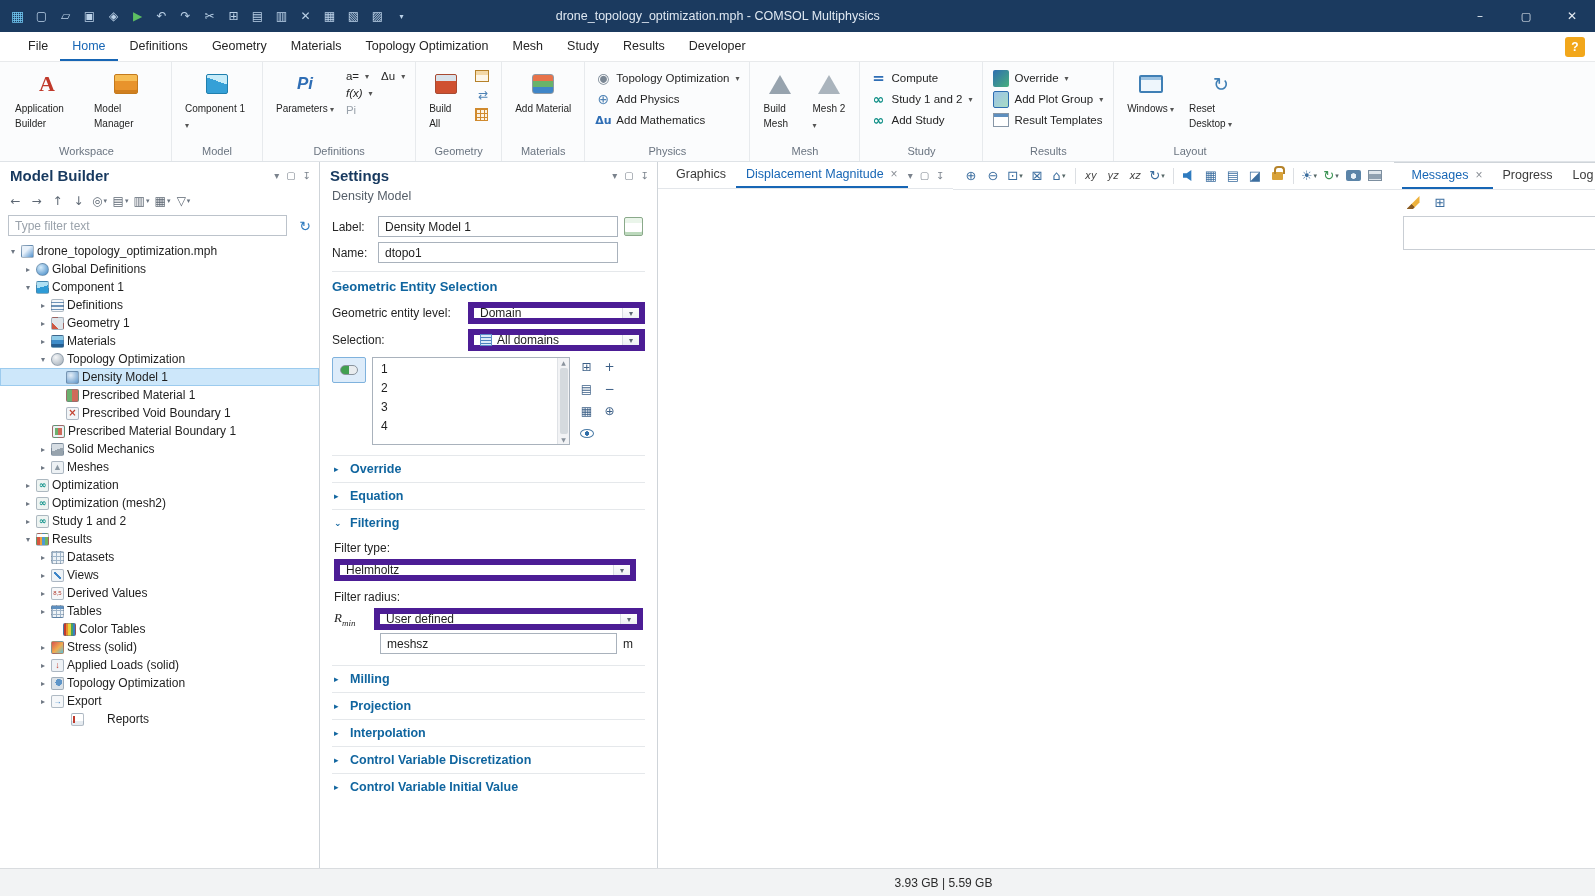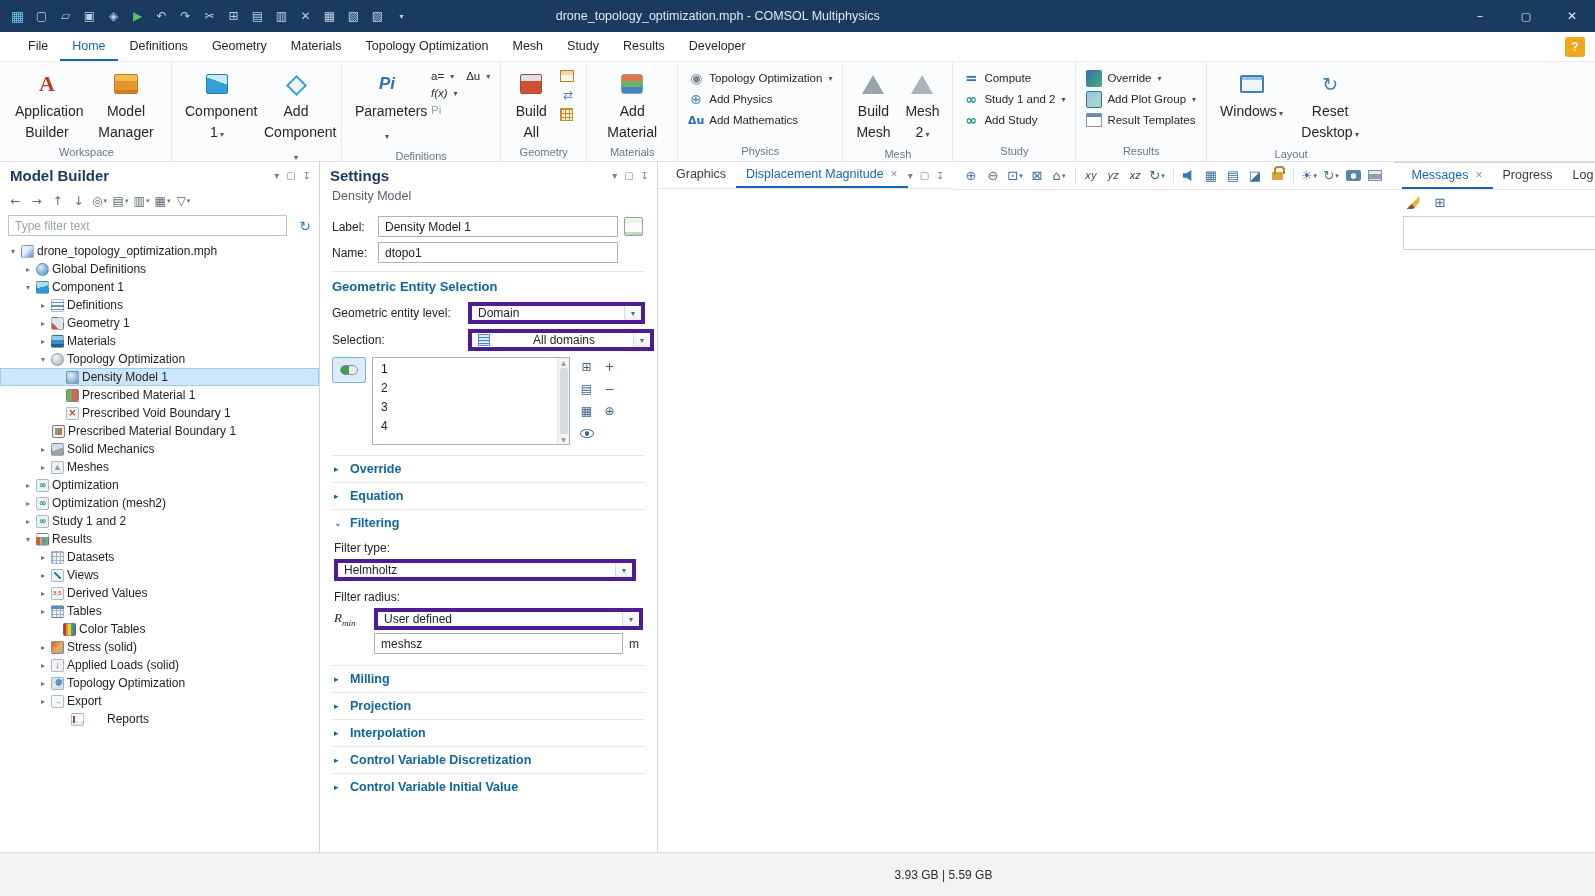--- a/index.html
+++ b/index.html
@@ -29,21 +29,21 @@
               background:#f2a71b; color:#fff; display:flex; align-items:center; justify-content:center; font-weight:bold; }
   .help-btn::after { content:'?'; }
 
   
   .ribbon { height:100px; background:#fbfcfd; border-bottom:1px solid #dfe3e7; display:flex; padding:0 2px; flex:none; }
   .rgroup { display:flex; flex-direction:column; border-right:1px solid #e7eaed; padding:4px 7px 1px; }
   .rrow { flex:1; display:flex; align-items:stretch; gap:3px; }
   .glabel { text-align:center; font-size:11px; color:#6a7480; padding:2px 0 3px; }
   .bigbtn { display:flex; flex-direction:column; align-items:center; padding:3px 6px 1px; border-radius:3px; }
   .bicon { height:30px; display:flex; align-items:center; justify-content:center; margin-bottom:2px; }
-  .blabel { font-size:14px; line-height:21px; text-align:center; color:#252525; max-width:64px; }
+  .blabel { font-size:10px; line-height:15px; text-align:left; color:#252525; max-width:64px; }
   .blabel.narrow { max-width:34px; }
   .bigbtn.drop .blabel::after { content:' ▾'; font-size:8px; color:#555; }
   .smallcol { display:flex; flex-direction:column; justify-content:flex-start; gap:3px; padding-top:3px; }
   .smallrow { display:flex; gap:6px; }
   .smallbtn { display:flex; align-items:center; gap:5px; font-size:11.5px; padding:1px 3px; border-radius:2px; white-space:nowrap; color:#252525; }
   .smallbtn.drop::after { content:'▾'; font-size:8px; color:#555; margin-left:1px; }
   .smallbtn.disabled { color:#9aa2ab; }
   .sicon { width:16px; height:16px; display:flex; align-items:center; justify-content:center; flex:none;
            font-family:"DejaVu Sans",sans-serif; }
 
@@ -142,21 +142,21 @@
   .flabel.w40 { width:40px; flex:none; }
   .flabel.w130 { width:130px; flex:none; }
   input.tf { height:21px; border:1px solid #a9b2bc; padding:0 6px; font-size:12px; font-family:inherit; color:#222; background:#fff; }
   .tf.w240 { width:240px; }
   .label-extra { width:19px; height:19px; border:1px solid #8aa98a; border-radius:2px; background:linear-gradient(180deg,#eaf5ea 0 5px,#fff 5px);
                  box-shadow:inset 0 -3px 0 #bcd9bc; flex:none; }
   .sect-title { border-top:1px solid #e5e8eb; margin-top:8px; padding:7px 0 3px; color:#10659f; font-weight:bold; font-size:13px; }
   .csec { border-top:1px solid #e5e8eb; padding:6px 2px; display:flex; align-items:center; gap:7px; color:#10659f; font-weight:bold; font-size:12.5px; }
   .cchev { font-family:"DejaVu Sans",sans-serif; font-size:9px; width:9px; color:#10659f; }
   .cchev.closed::after { content:'▸'; } .cchev.open::after { content:'⌄'; }
-  .combo { height:22px; border:4px solid #4c1d95; background:#fff; display:flex; align-items:center; padding-left:6px; flex:1;gap:38px; }
+  .combo { height:22px; border:6px solid #4c1d95; background:#fff; display:flex; align-items:center; padding-left:6px; flex:1; }
   .combo .ctext { flex:1; white-space:nowrap; overflow:hidden; }
   .combo .carr { width:17px; height:100%; display:flex; align-items:center; justify-content:center; color:#5d6773; font-size:8px;
                  font-family:"DejaVu Sans",sans-serif; background:linear-gradient(#fdfdfd,#eef1f4); border-left:1px solid #d7dce1; }
   .combo .carr::after { content:'▾'; }
   .sel-list-icon { width:12px; height:12px; margin-right:5px; border:1px solid #5b8fc9; background:#dbeaf8;
                    background-image:repeating-linear-gradient(180deg,transparent 0 2px,#4d82bd 2px 3px); flex:none; }
   .sel-area { display:flex; gap:6px; margin:6px 0 10px; }
   .sel-toggle { width:34px; height:26px; border:1px solid #7fb2dd; background:#ddecfa; border-radius:2px; display:flex; align-items:center; justify-content:center; flex:none; }
   .sel-toggle-widget { width:18px; height:10px; border:1px solid #8a949e; border-radius:5px; background:linear-gradient(90deg,#41a050 50%,#e8ecef 50%); }
   .domain-list { width:198px; height:88px; border:1px solid #a9b2bc; background:#fff; display:flex; }
@@ -200,21 +200,21 @@
   .drone-wrap svg { width:100%; height:100%; }
 
   
   .bpanel { height:96px; flex:none; border-top:1px solid #cfd4d9; display:flex; flex-direction:column; background:#fff; }
   .btoolbar { height:25px; display:flex; align-items:center; gap:6px; padding:0 9px; flex:none; }
   .bi-clear i { display:block; width:13px; height:13px; background:linear-gradient(45deg,#8a5a20 0 35%,#edb13c 35%); clip-path:polygon(0 100%,100% 0,100% 50%,50% 100%); }
   .bi-copy::after { content:'⊞'; color:#3c6e9f; font-family:"DejaVu Sans",sans-serif; font-size:13px; }
   .bcontent { margin:1px 9px 8px; flex:1; border:1px solid #c9ced4; background:#fff; }
 
   
-  .statusbar { height:44px; flex:none; background:#f2f3f4; border-top:1px solid #d9dcdf; display:flex; align-items:center; justify-content:center; font-size:12px; color:#2b2b2b; }
+  .statusbar { height:28px; flex:none; background:#f2f3f4; border-top:1px solid #d9dcdf; display:flex; align-items:center; justify-content:center; font-size:12px; color:#2b2b2b; }
   .statusbar span { transform:translateX(146px); }
 </style>
 </head>
 <body>
 
 <div class="titlebar">
   <div class="qat">
       <span class="qi qi-logo">▦</span>
       <span class="qi qi-new-file">▢</span>
       <span class="qi qi-open">▱</span>
@@ -276,26 +276,20 @@
   </div>
 
   <div class="rgroup">
     <div class="rrow">
       <div class="bigbtn drop">
         <span class="bicon">
             <i class="comp-icon"></i>
           </span>
         <span class="blabel">Component 1</span>
       </div>
-      <div class="bigbtn drop">
-        <span class="bicon">
-            <i class="addcomp-icon"></i>
-          </span>
-        <span class="blabel">Add Component</span>
-      </div>
     </div>
     <div class="glabel">Model</div>
   </div>
 
   <div class="rgroup">
     <div class="rrow">
       <div class="bigbtn drop">
         <span class="bicon param-icon">Pi</span>
         <span class="blabel">Parameters</span>
       </div>
@@ -708,21 +702,21 @@
           <span class="carr"></span>
         </div>
         <div class="flabel" style="margin:9px 0 4px">Filter radius:</div>
         <div class="frow" style="margin:3px 0">
           <span class="rmin"><span>R</span><sub>min</sub></span>
           <div class="combo">
             <span class="ctext">User defined</span>
             <span class="carr"></span>
           </div>
         </div>
-        <div class="frow" style="margin:3px 0">
+        <div class="frow" style="margin:3px 6px">
           <span class="rmin"></span>
           <input class="tf" style="flex: 1 1 0%;" type="text" value="meshsz">
           <span class="unit">m</span>
         </div>
       </div>
 
       <div class="csec">
         <span class="cchev closed"></span>
         <span>Milling</span>
       </div>

